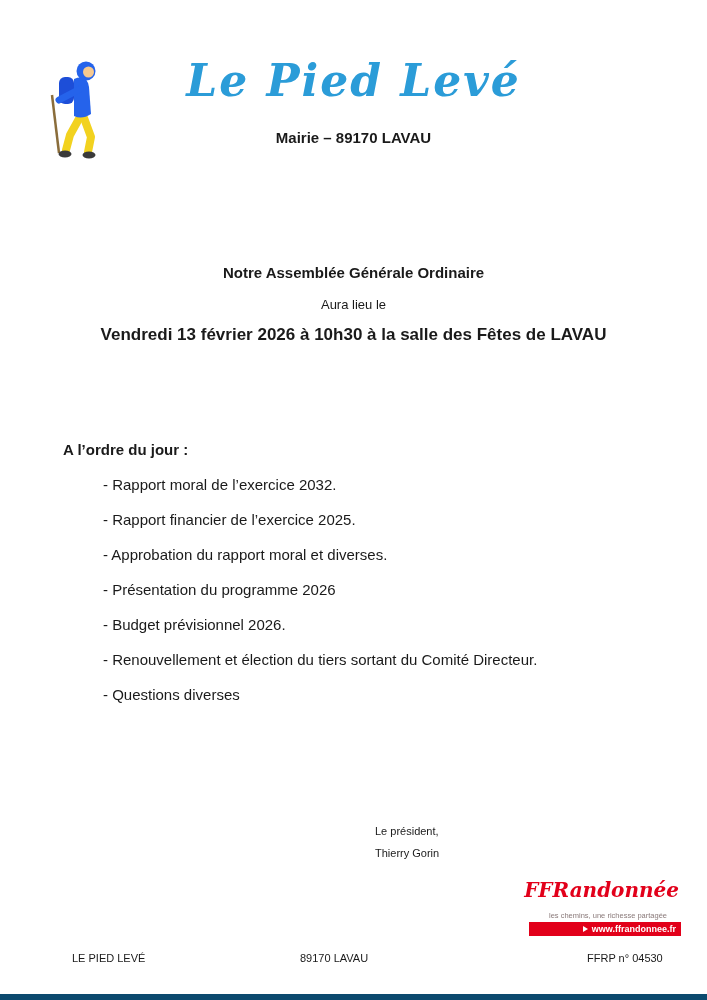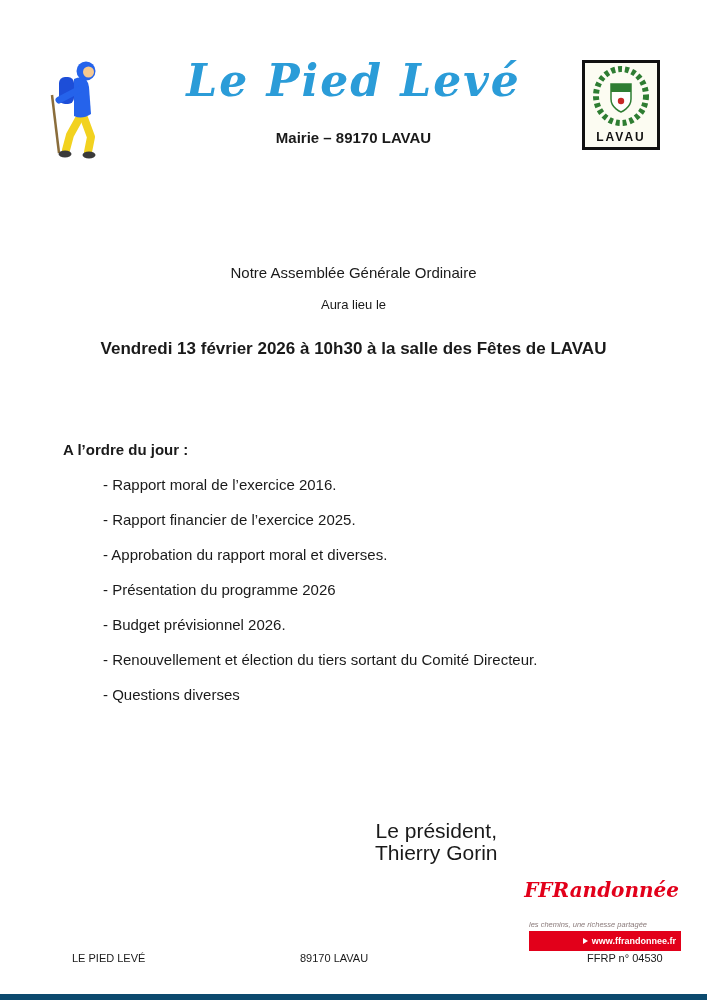--- a/index.html
+++ b/index.html
@@ -16,51 +16,51 @@
   .hiker { left:38px; top:55px; }
   .club-name {
     top:55px; font-family:"DejaVu Serif","Liberation Serif",serif;
     font-style:italic; font-weight:bold; font-size:44px; color:#2b9cd8;
     letter-spacing:2px;
   }
   .club-address { top:129px; font-weight:bold; font-size:15px; }
   .crest { top:60px; right:47px; }
 
   
-  .meeting-title { top:264px; font-weight:normal; font-size:15px; }
+  .meeting-title { top:264px; font-weight:bold; font-size:15px; }
   .meeting-lead  { top:297px; font-size:13px;text-align:center; }
-  .meeting-datetime { top:339px; font-weight:bold; font-size:17px; }
+  .meeting-datetime { top:325px; font-weight:bold; font-size:17px; }
 
   
   .agenda-heading { top:441px; left:63px; font-weight:bold; font-size:15px; }
   .agenda-list {
     top:475px; left:103px; right:40px;
     display:flex; flex-direction:column; gap:15px;
   }
   .agenda-item { font-size:15px; line-height:20px; }
 
   
   .closing-line { top:753px; left:63px; font-size:15px; }
-  .signature { top:820px; left:375px; font-size:21px; line-height:22px;text-align:center; }
+  .signature { top:820px; left:375px; font-size:11px; line-height:22px; }
 
   
   .ffr { top:878px; right:26px; width:152px; }
   .ffr-top { display:flex; align-items:flex-start; justify-content:flex-end; gap:2px; }
   .ffr-brand {
     font-family:"DejaVu Serif","Liberation Serif",serif;
     font-style:italic; font-weight:bold; font-size:20px; color:#e2001a;
     white-space:nowrap;
   }
   .ffr-tagline {
-    font-size:7.5px; font-style:italic; color:#8a7a7a;
-    text-align:left; margin-top:12px; padding-right:14px;
+    font-size:7.5px; color:#8a7a7a;
+    text-align:right; margin-top:3px; padding-right:14px;
   }
   .ffr-bar {
     margin-top:2px; background:#e2001a; color:#ffffff;
-    height:20px; display:flex; align-items:center; justify-content:flex-end;
+    height:14px; display:flex; align-items:center; justify-content:flex-end;
     gap:4px; padding:0 5px; font-size:9px; font-weight:bold;
   }
   .ffr-arrow {
     width:0; height:0; display:inline-block;
     border-top:3.5px solid transparent; border-bottom:3.5px solid transparent;
     border-left:5px solid #ffffff;
   }
 
   
   .footer-left   { top:952px; left:72px;  font-size:11px; }
@@ -83,38 +83,28 @@
       <path d="M36 24 q13 -5 15 8 l2 27 q-9 6 -17 2 z" fill="#2563eb"></path>
       <path d="M42 34 L21 45" stroke="#2563eb" stroke-width="7" stroke-linecap="round"></path>
       <circle cx="48" cy="16" r="9.5" fill="#2563eb"></circle>
       <circle cx="50.5" cy="17" r="5.5" fill="#f6c98f"></circle>
     </svg>
   </div>
 
   <div class="abs centered club-name">Le Pied Levé</div>
   <div class="abs centered club-address">Mairie – 89170 LAVAU</div>
 
-  <div class="abs crest">
-    <svg width="78" height="90" viewBox="0 0 78 90">
-      <rect x="1.5" y="1.5" width="75" height="87" fill="#fcfcf2" stroke="#111111" stroke-width="3"></rect>
-      <ellipse cx="39" cy="36" rx="25" ry="27" fill="none" stroke="#2e7d32" stroke-width="6" stroke-dasharray="4 3"></ellipse>
-      <path d="M29 24 h20 v15 c0 9 -10 13 -10 13 s-10 -4 -10 -13 z" fill="#ffffff" stroke="#2e7d32" stroke-width="1.5"></path>
-      <path d="M29 24 h20 v8 h-20 z" fill="#2e7d32"></path>
-      <circle cx="39" cy="41" r="3.2" fill="#c62828"></circle>
-      <text x="39" y="81" text-anchor="middle" font-size="12" font-weight="bold" fill="#111111" letter-spacing="2" font-family="Liberation Sans, sans-serif">LAVAU</text>
-    </svg>
-  </div>
 
   <div class="abs centered meeting-title">Notre Assemblée Générale Ordinaire</div>
   <div class="abs centered meeting-lead">Aura lieu le</div>
   <div class="abs centered meeting-datetime">Vendredi 13 février 2026 à 10h30 à la salle des Fêtes de LAVAU</div>
 
   <div class="abs agenda-heading">A l’ordre du jour :</div>
   <div class="abs agenda-list">
-    <div class="agenda-item">- Rapport moral de l’exercice 2016.</div>
+    <div class="agenda-item">- Rapport moral de l’exercice 2032.</div>
     <div class="agenda-item">- Rapport financier de l’exercice 2025.</div>
     <div class="agenda-item">- Approbation du rapport moral et diverses.</div>
     <div class="agenda-item">- Présentation du programme 2026</div>
     <div class="agenda-item">- Budget prévisionnel 2026.</div>
     <div class="agenda-item">- Renouvellement et élection du tiers sortant du Comité Directeur.</div>
     <div class="agenda-item">- Questions diverses</div>
   </div>
 
   <div class="abs signature">
     <div>Le président,</div>

